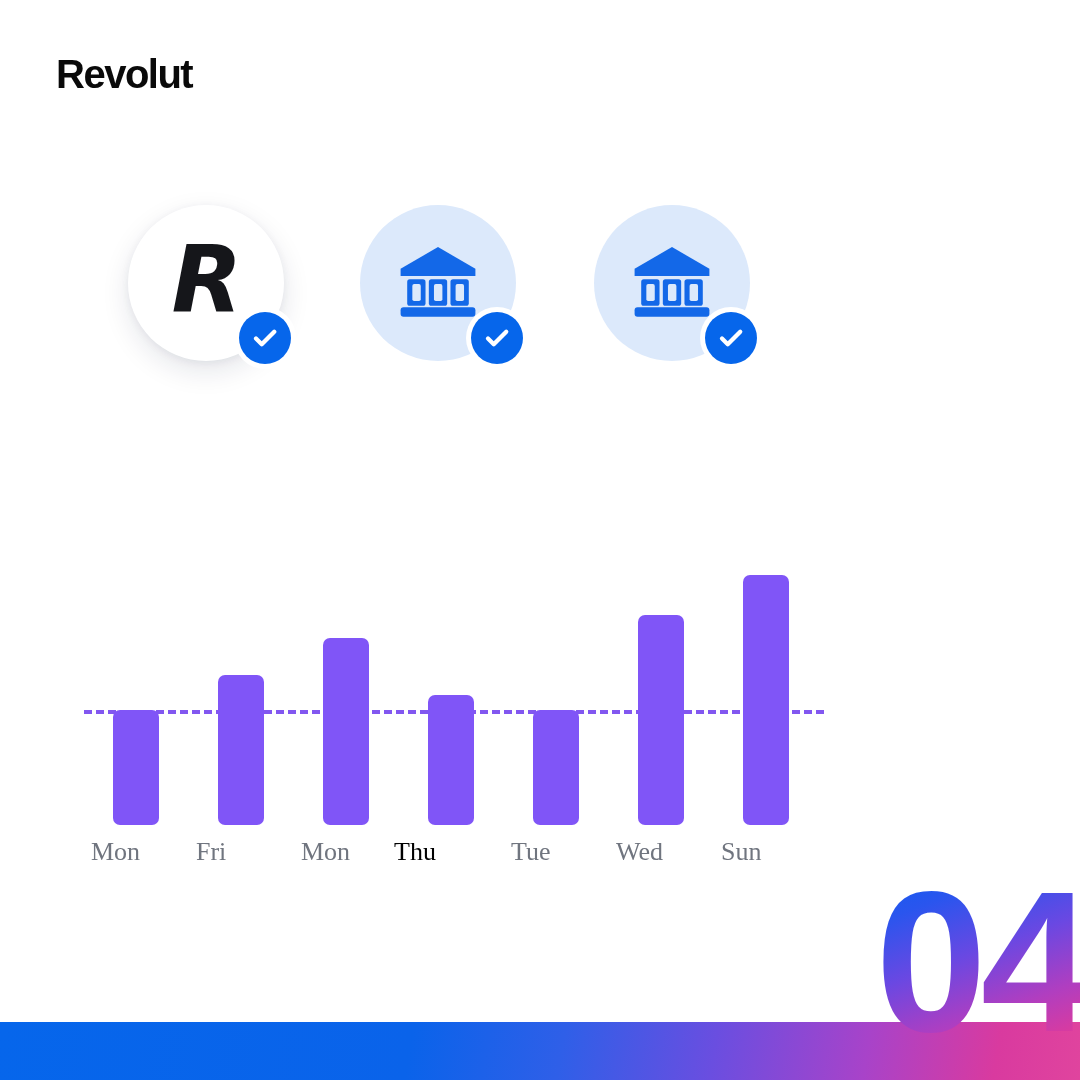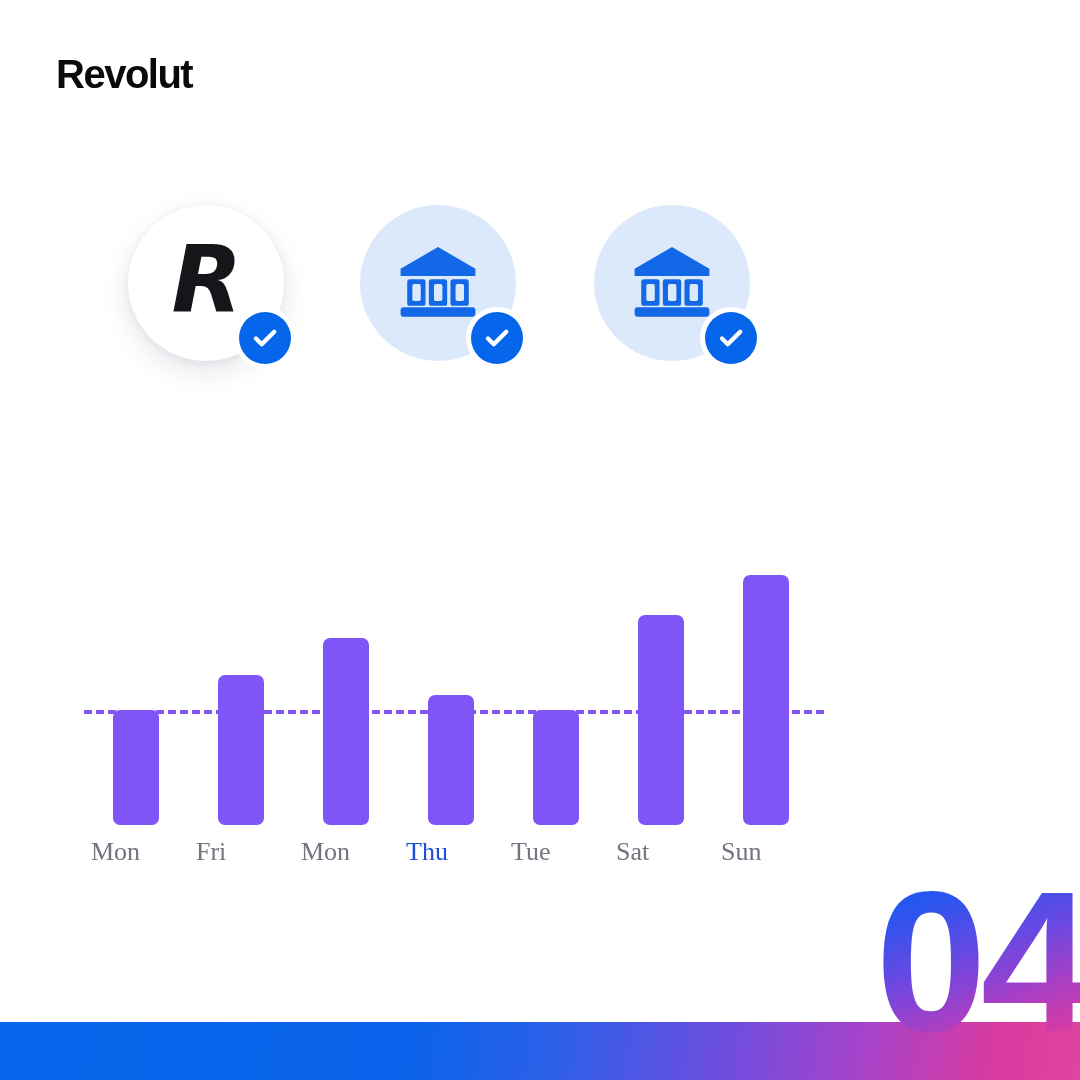--- a/index.html
+++ b/index.html
@@ -262,23 +262,23 @@
         </div>
         <div class="bar-col" style="left: 659px; height: 280px;">
           <div class="bar-rect" style="height: 250px; background: rgb(128, 85, 247);"></div>
         </div>
       </div>
     <div id="chart-labels">
 
     <div class="day-label" style="left: 29px; color: rgb(112, 117, 127);">Mon</div>
         <div class="day-label" style="left: 134px; color: rgb(112, 117, 127);">Fri</div>
         <div class="day-label" style="left: 239px; color: rgb(112, 117, 127);">Mon</div>
-        <div class="day-label" style="left: 344px; color: #1d4ed8;">Thu</div>
+        <div class="day-label" style="left: 332px; color: #000000;">Thu</div>
         <div class="day-label" style="left: 449px; color: rgb(112, 117, 127);">Tue</div>
-        <div class="day-label" style="left: 554px; color: rgb(112, 117, 127);">Sat</div>
+        <div class="day-label" style="left: 554px; color: rgb(112, 117, 127);">Wed</div>
         <div class="day-label" style="left: 659px; color: rgb(112, 117, 127);">Sun</div>
       </div>
   </div>
 
   <div id="bottom-bar"></div>
 
   <div id="slide-number">04</div>
 
 </div>
 

